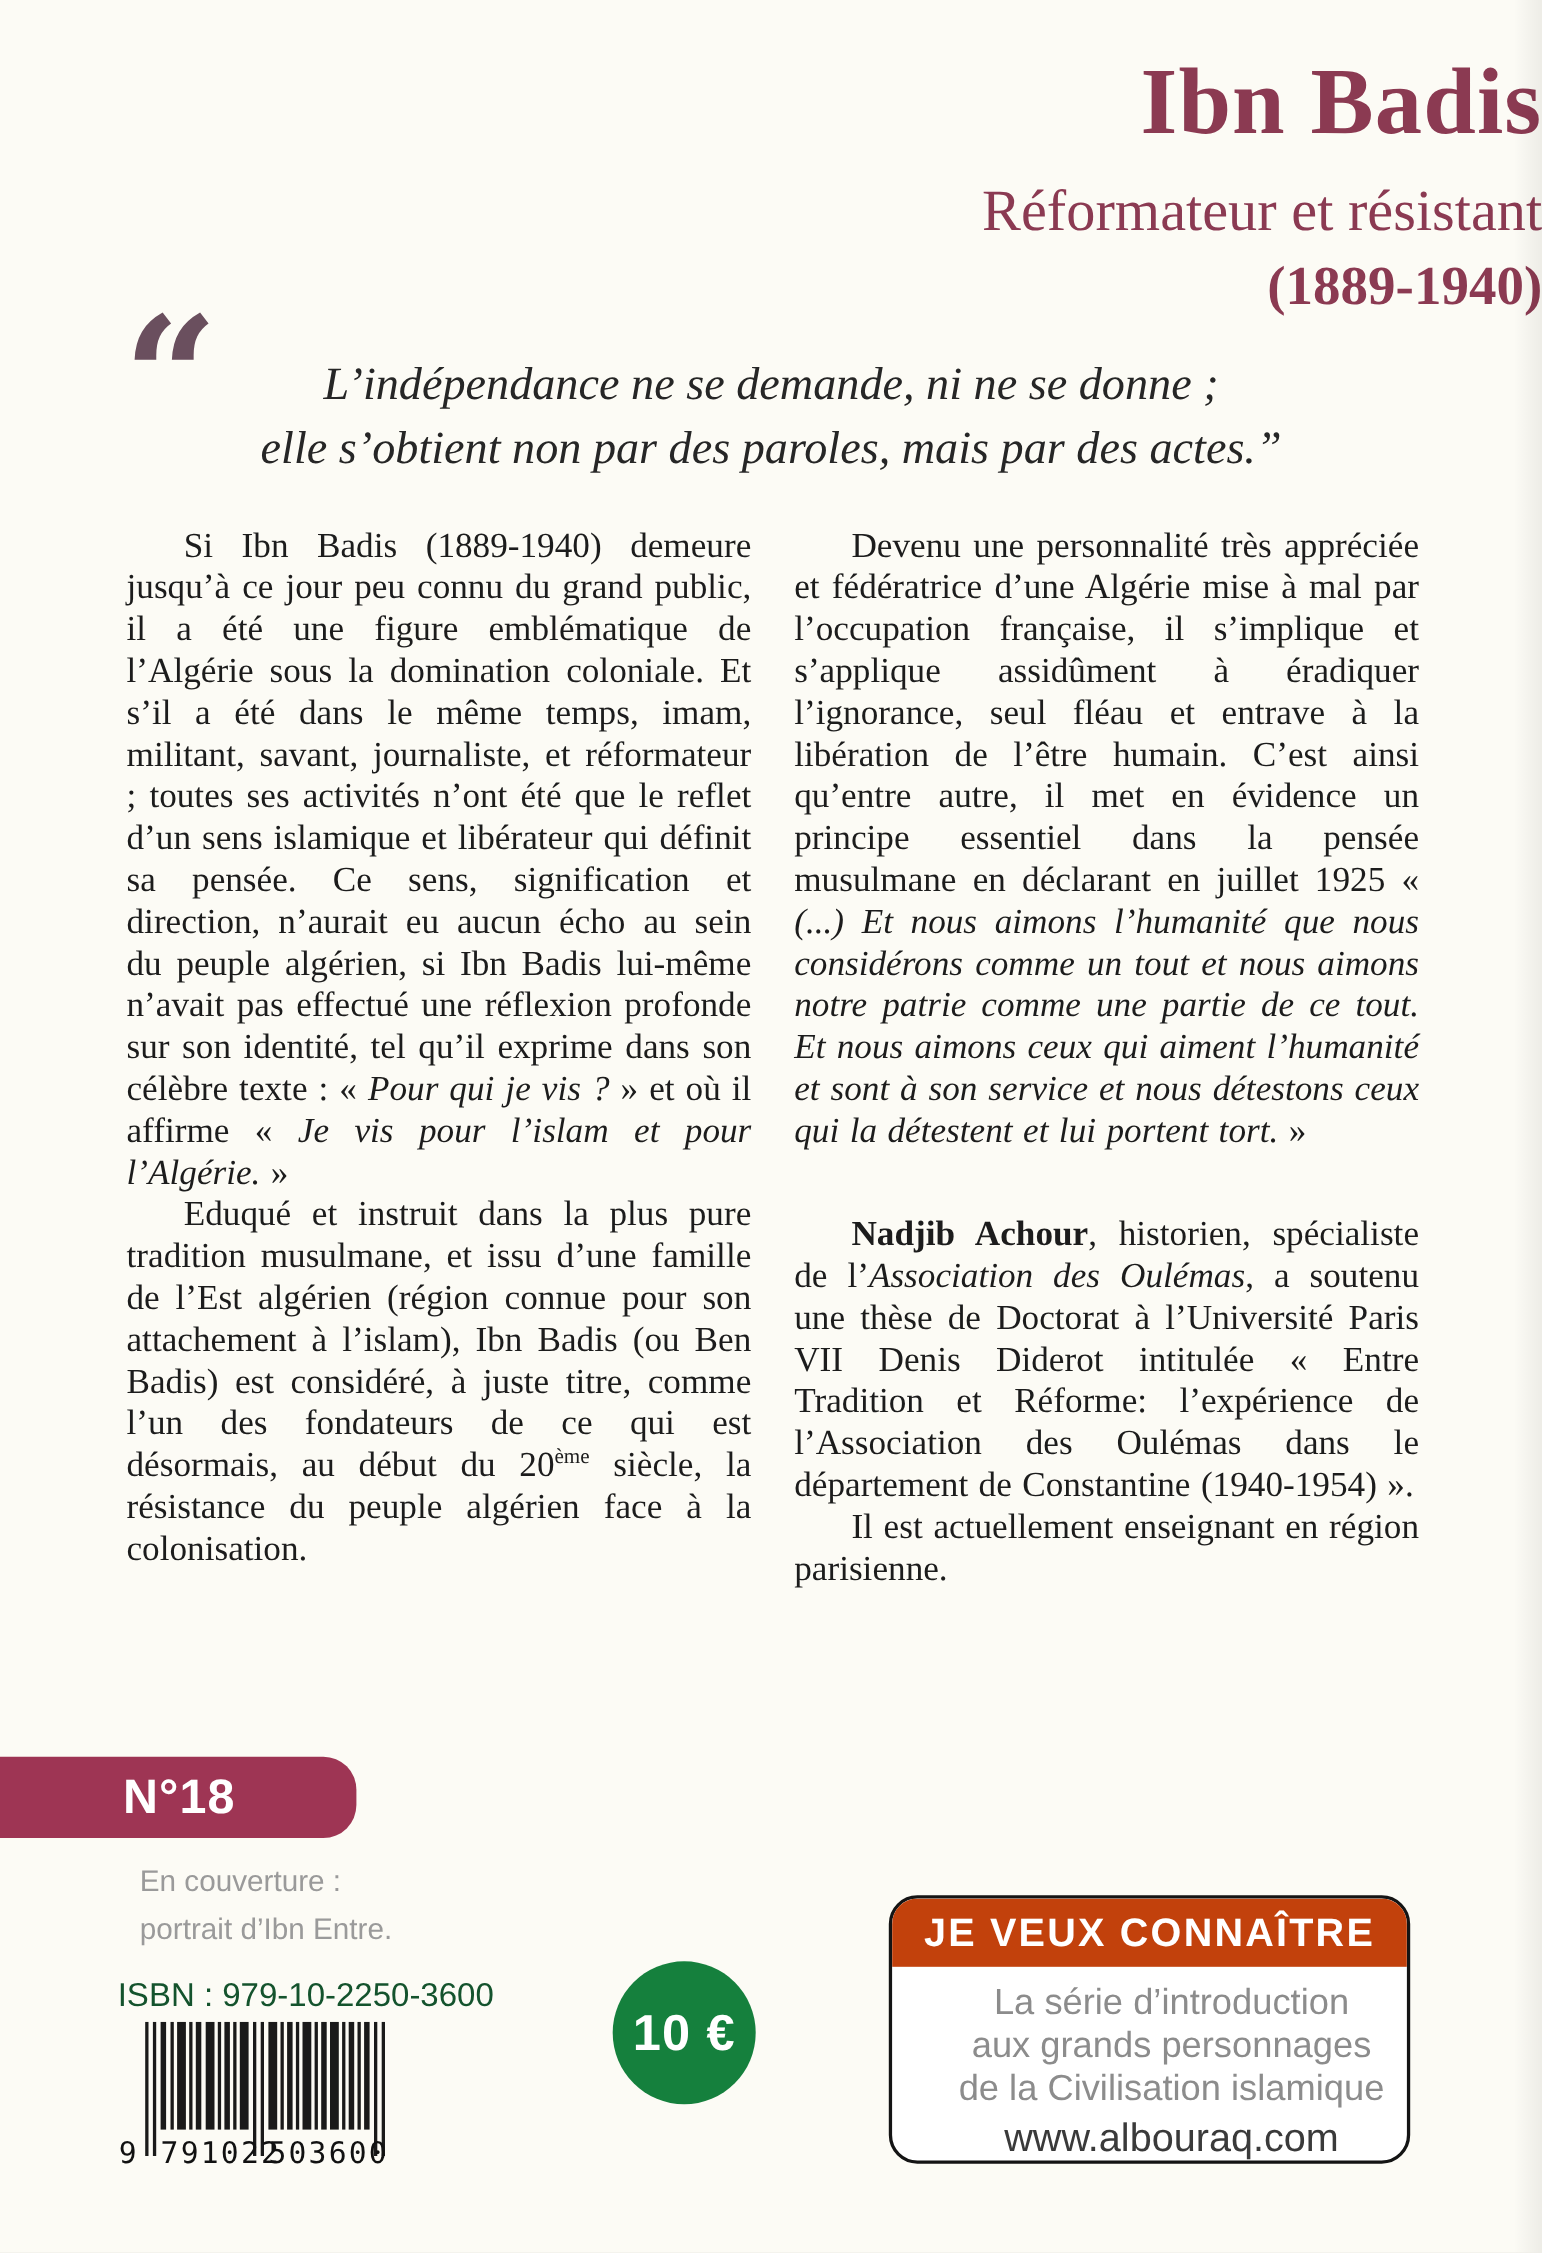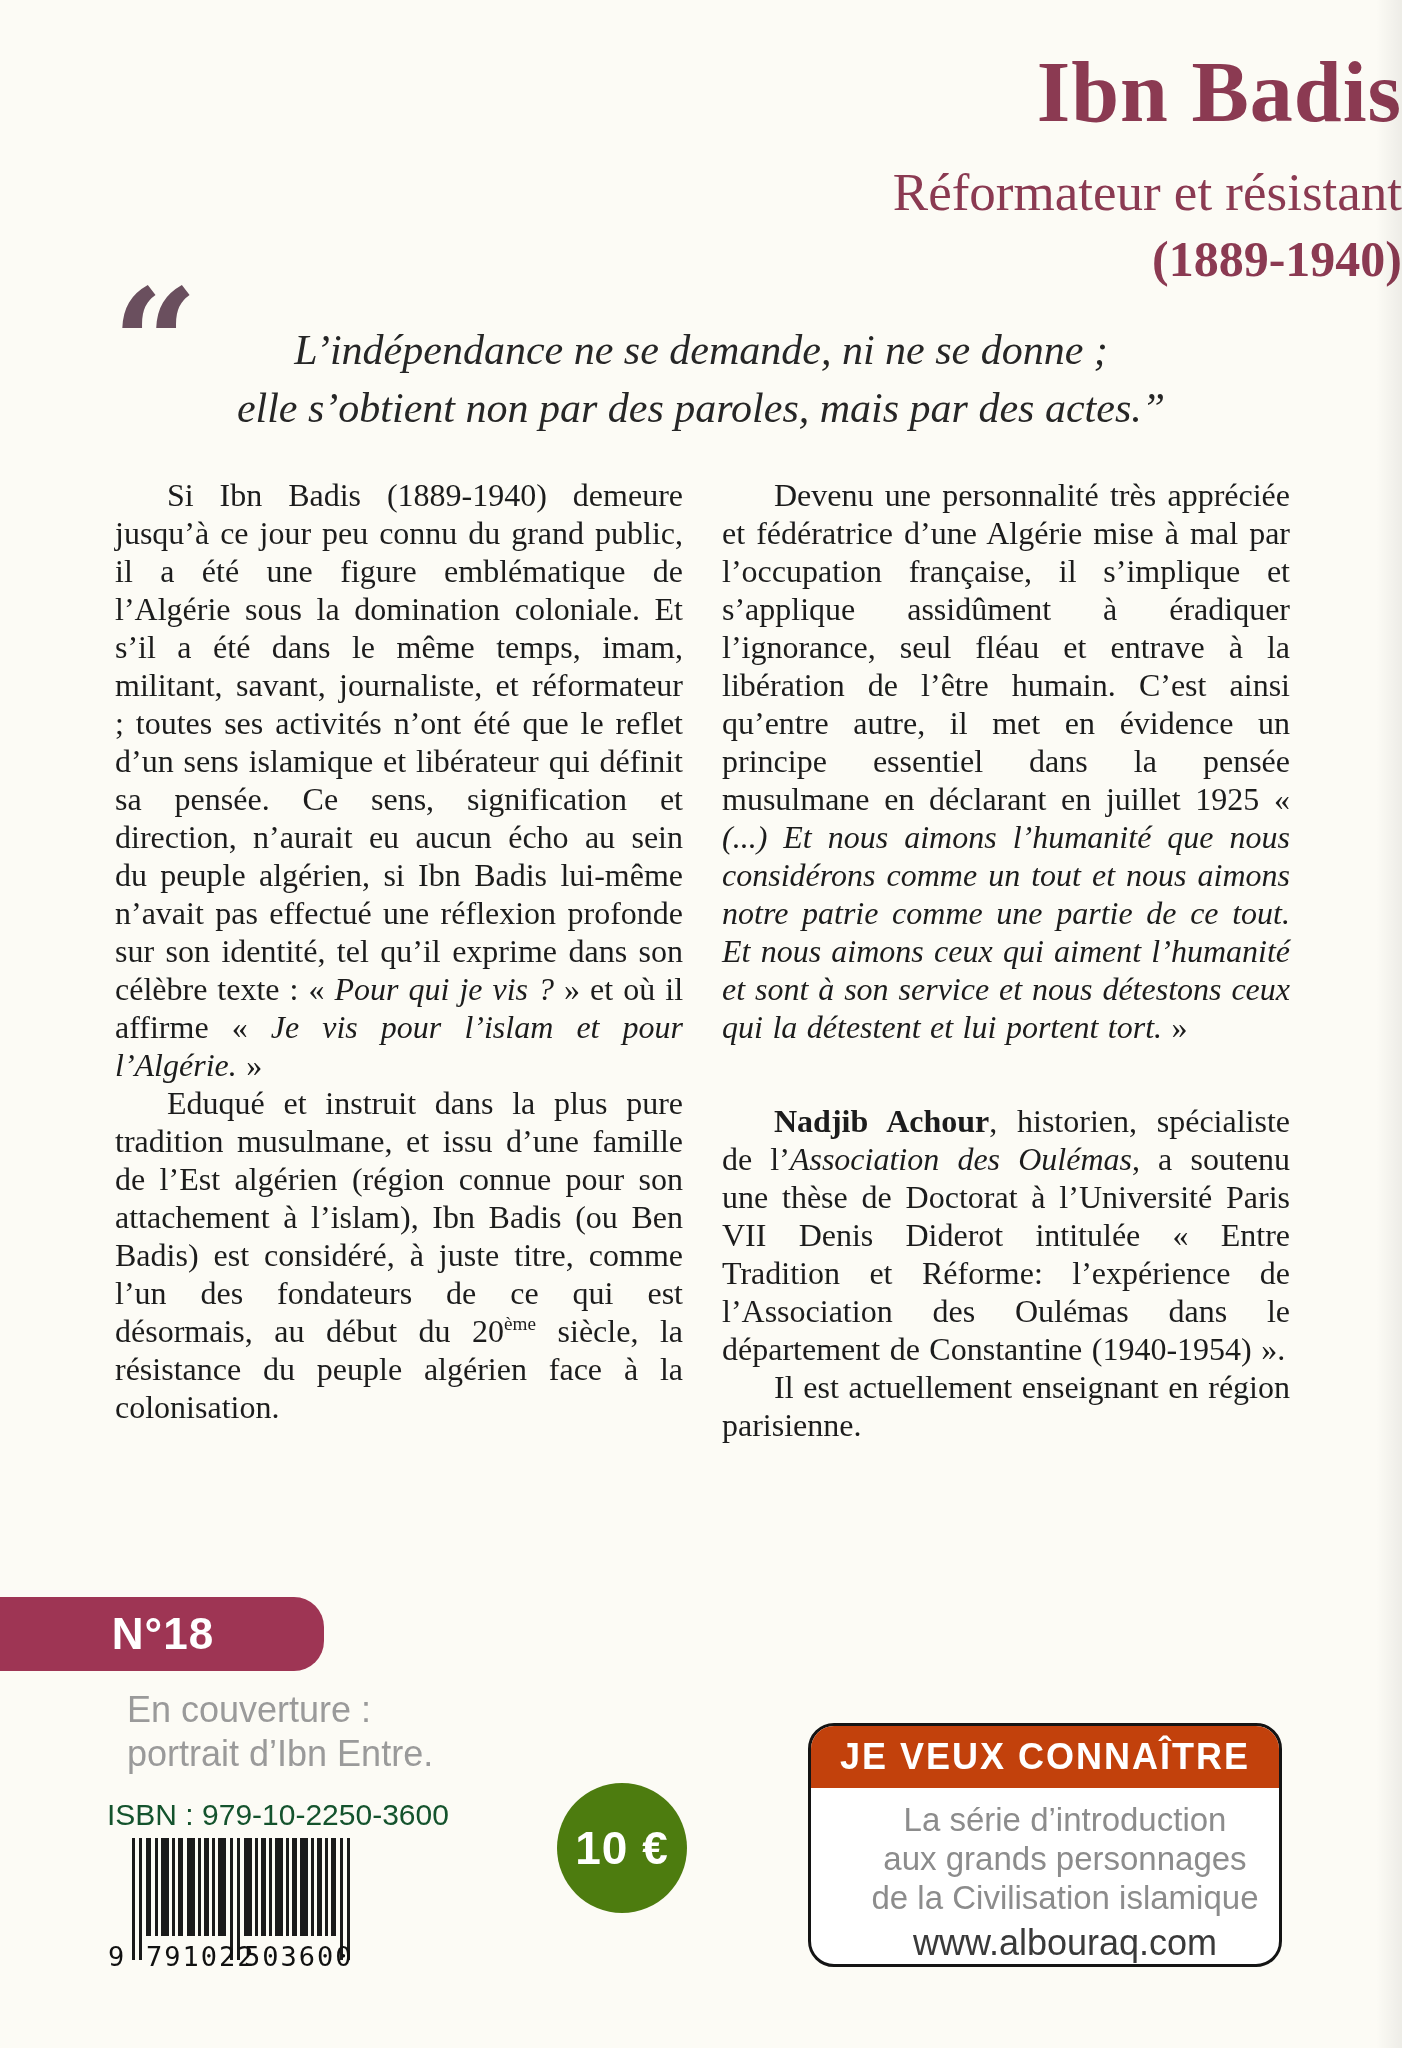--- a/index.html
+++ b/index.html
@@ -55,31 +55,31 @@
     display:flex;align-items:center;justify-content:center;
     padding-left:30px;box-sizing:border-box;
   }
   .badge span{
     color:#fff;font-family:"Liberation Sans", sans-serif;
     font-weight:bold;font-size:44px;letter-spacing:1px;
   }
   .cover-note{
     position:absolute;left:127px;top:1688px;
     font-family:"Liberation Sans", sans-serif;
-    font-size:36px;line-height:44px;color:#9a9a9a;
+    font-size:27px;line-height:44px;color:#9a9a9a;
   }
   .isbn{
     position:absolute;left:107px;top:1798px;
     font-family:"Liberation Sans", sans-serif;
     font-size:30px;color:#14532d;
   }
   .barcode{position:absolute;left:108px;top:1838px;}
   .price{
     position:absolute;left:557px;top:1783px;width:130px;height:130px;
-    background:#4d7c0f;border-radius:50%;
+    background:#15803d;border-radius:50%;
     display:flex;align-items:center;justify-content:center;
   }
   .price span{
     color:#fff;font-family:"Liberation Sans", sans-serif;
     font-weight:bold;font-size:46px;letter-spacing:1px;
   }
   .promo{
     position:absolute;left:808px;top:1723px;width:474px;height:244px;
     background:#fff;border:3px solid #141414;border-radius:26px;
     overflow:hidden;box-sizing:border-box;

